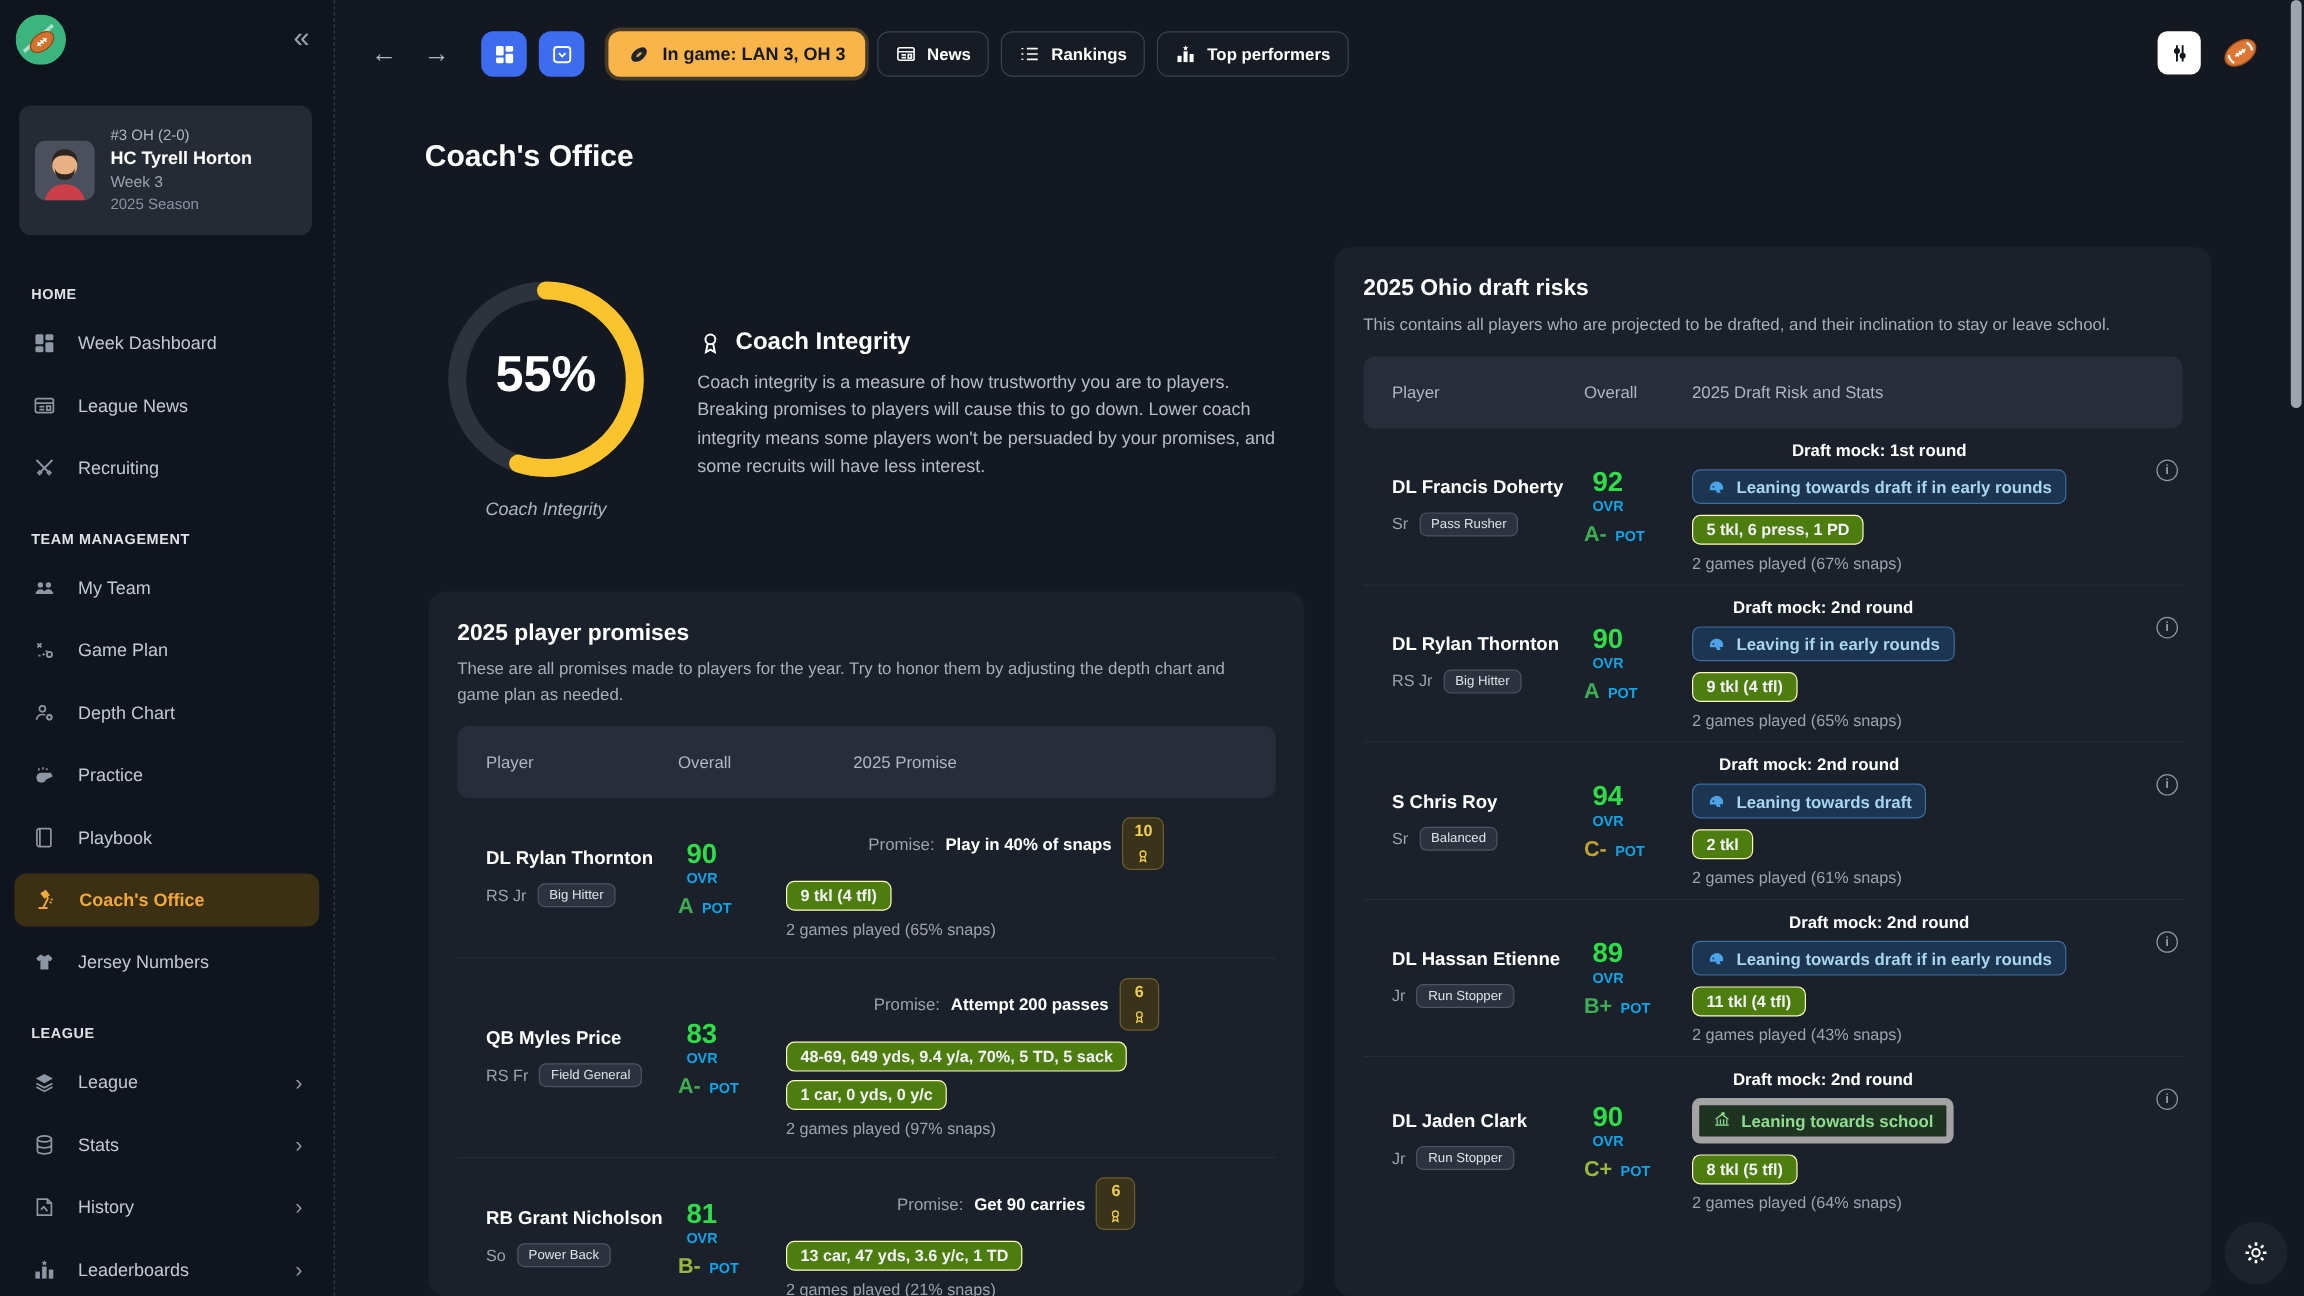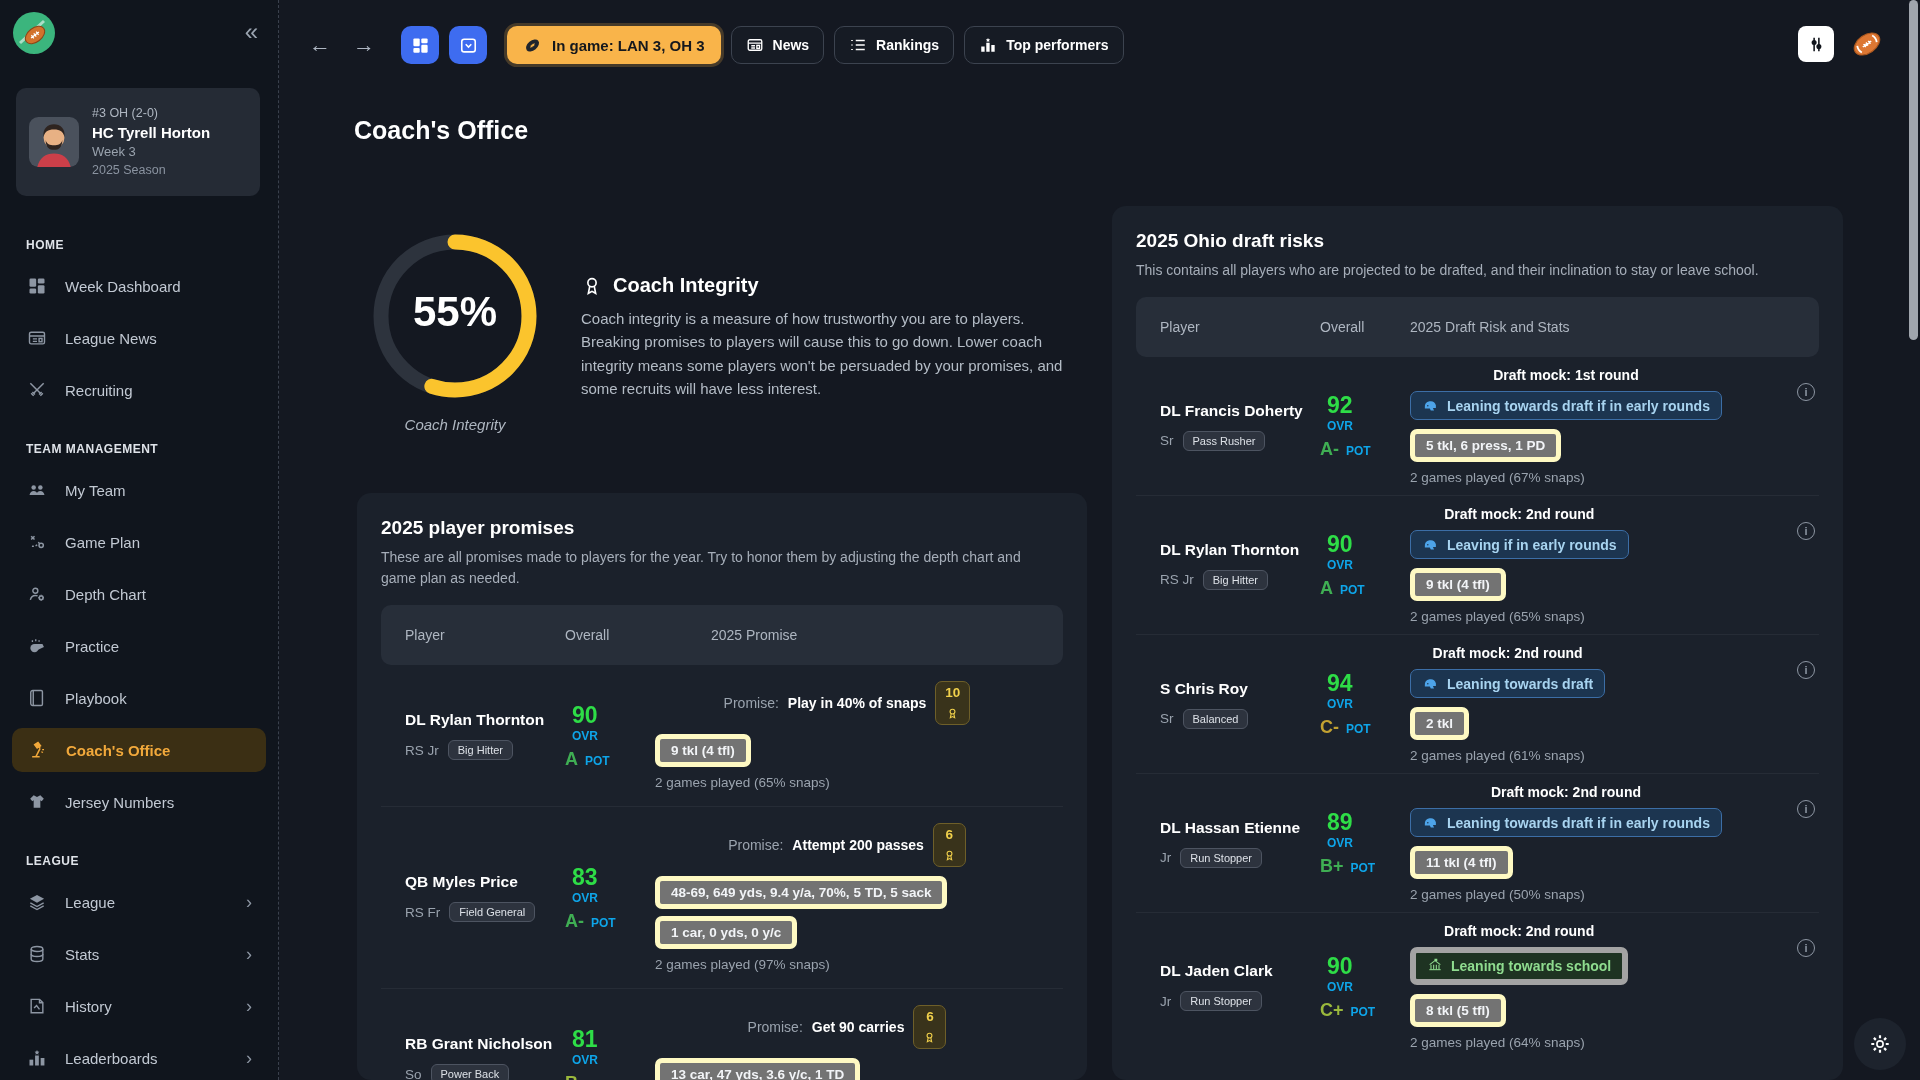--- a/index.html
+++ b/index.html
@@ -87,21 +87,21 @@
   .pot { font-size:18px; font-weight:bold; }
   .potline { margin-top:6px; display:flex; align-items:baseline; }
   .g-green { color:#3fae53; } .g-lime { color:#9ab83c; } .g-gold { color:#c2a131; }
   .cell3 { display:flex; flex-direction:column; align-items:flex-start; }
   .pline { display:flex; gap:9px; align-items:center; align-self:center; font-size:14px; }
   .pline .pre { color:#9aa3ae; }
   .pline .ptext { color:#fff; font-weight:bold; }
   .pbadge { display:flex; gap:6px; align-items:center; background:#39331b; border:1px solid #6e5f29;
     border-radius:7px; padding:3px 9px; color:#f0d04b; font-weight:bold; font-size:13.5px;flex-direction:column; }
   .chips { display:flex; flex-direction:column; align-items:flex-start; gap:7px; margin-top:9px; }
-  .chip { background:#737373; border:5px solid #fef9c3; border-radius:7px; padding:4px 11px;
+  .chip { background:#4d7c0f; border:1px solid #fef9c3; border-radius:7px; padding:4px 11px;
     font-size:13.5px; font-weight:bold; color:#f2f4f7; }
   .games { margin-top:8px; font-size:13.5px; color:#9aa3ae; }
   .risk-top { display:flex; flex-direction:column; align-items:center; gap:8px; align-self:flex-start; }
   .mock { font-size:14px; font-weight:bold; color:#fff; }
   .risk-chip { display:flex; gap:8px; align-items:center; border-radius:7px; padding:5px 11px;
     font-size:14px; font-weight:bold; }
   .risk-chip.blue { background:#1c3550; border:1px solid #3c6ea6; color:#a8d4f0; }
   .risk-chip.green { background:#1e3322; border:6px solid #a3a3a3; color:#8fdc8f; }
   .info-i { position:absolute; top:26px; right:4px; width:18px; height:18px; border:1.5px solid #8d96a3;
     border-radius:50%; color:#8d96a3; font-size:11px; font-weight:bold; display:flex; align-items:center;
@@ -710,21 +710,21 @@
                   <path d="M20 14.5a8 8 0 0 0-15.6-3v4.2h4.2L7 19.2h4.6l1.4-3H20z" transform="scale(-1,1) translate(-24,0)" fill="#4da3e8"></path>
                   <circle cx="8.2" cy="12.3" r="1.1" fill="#1c3550"></circle>
                 </svg>
             </span>
             <span>Leaning towards draft if in early rounds</span>
           </div>
         </div>
         <div class="chips">
             <span class="chip">11 tkl (4 tfl)</span>
           </div>
-        <div class="games">2 games played (50% snaps)</div>
+        <div class="games">2 games played (43% snaps)</div>
       </div>
       <span class="info-i">i</span>
     </div>
 
     <div class="trow draft-row">
       <div>
         <div class="p-name">DL Jaden Clark</div>
         <div class="p-meta">
           <span>Jr</span>
           <span class="tag">Run Stopper</span>

